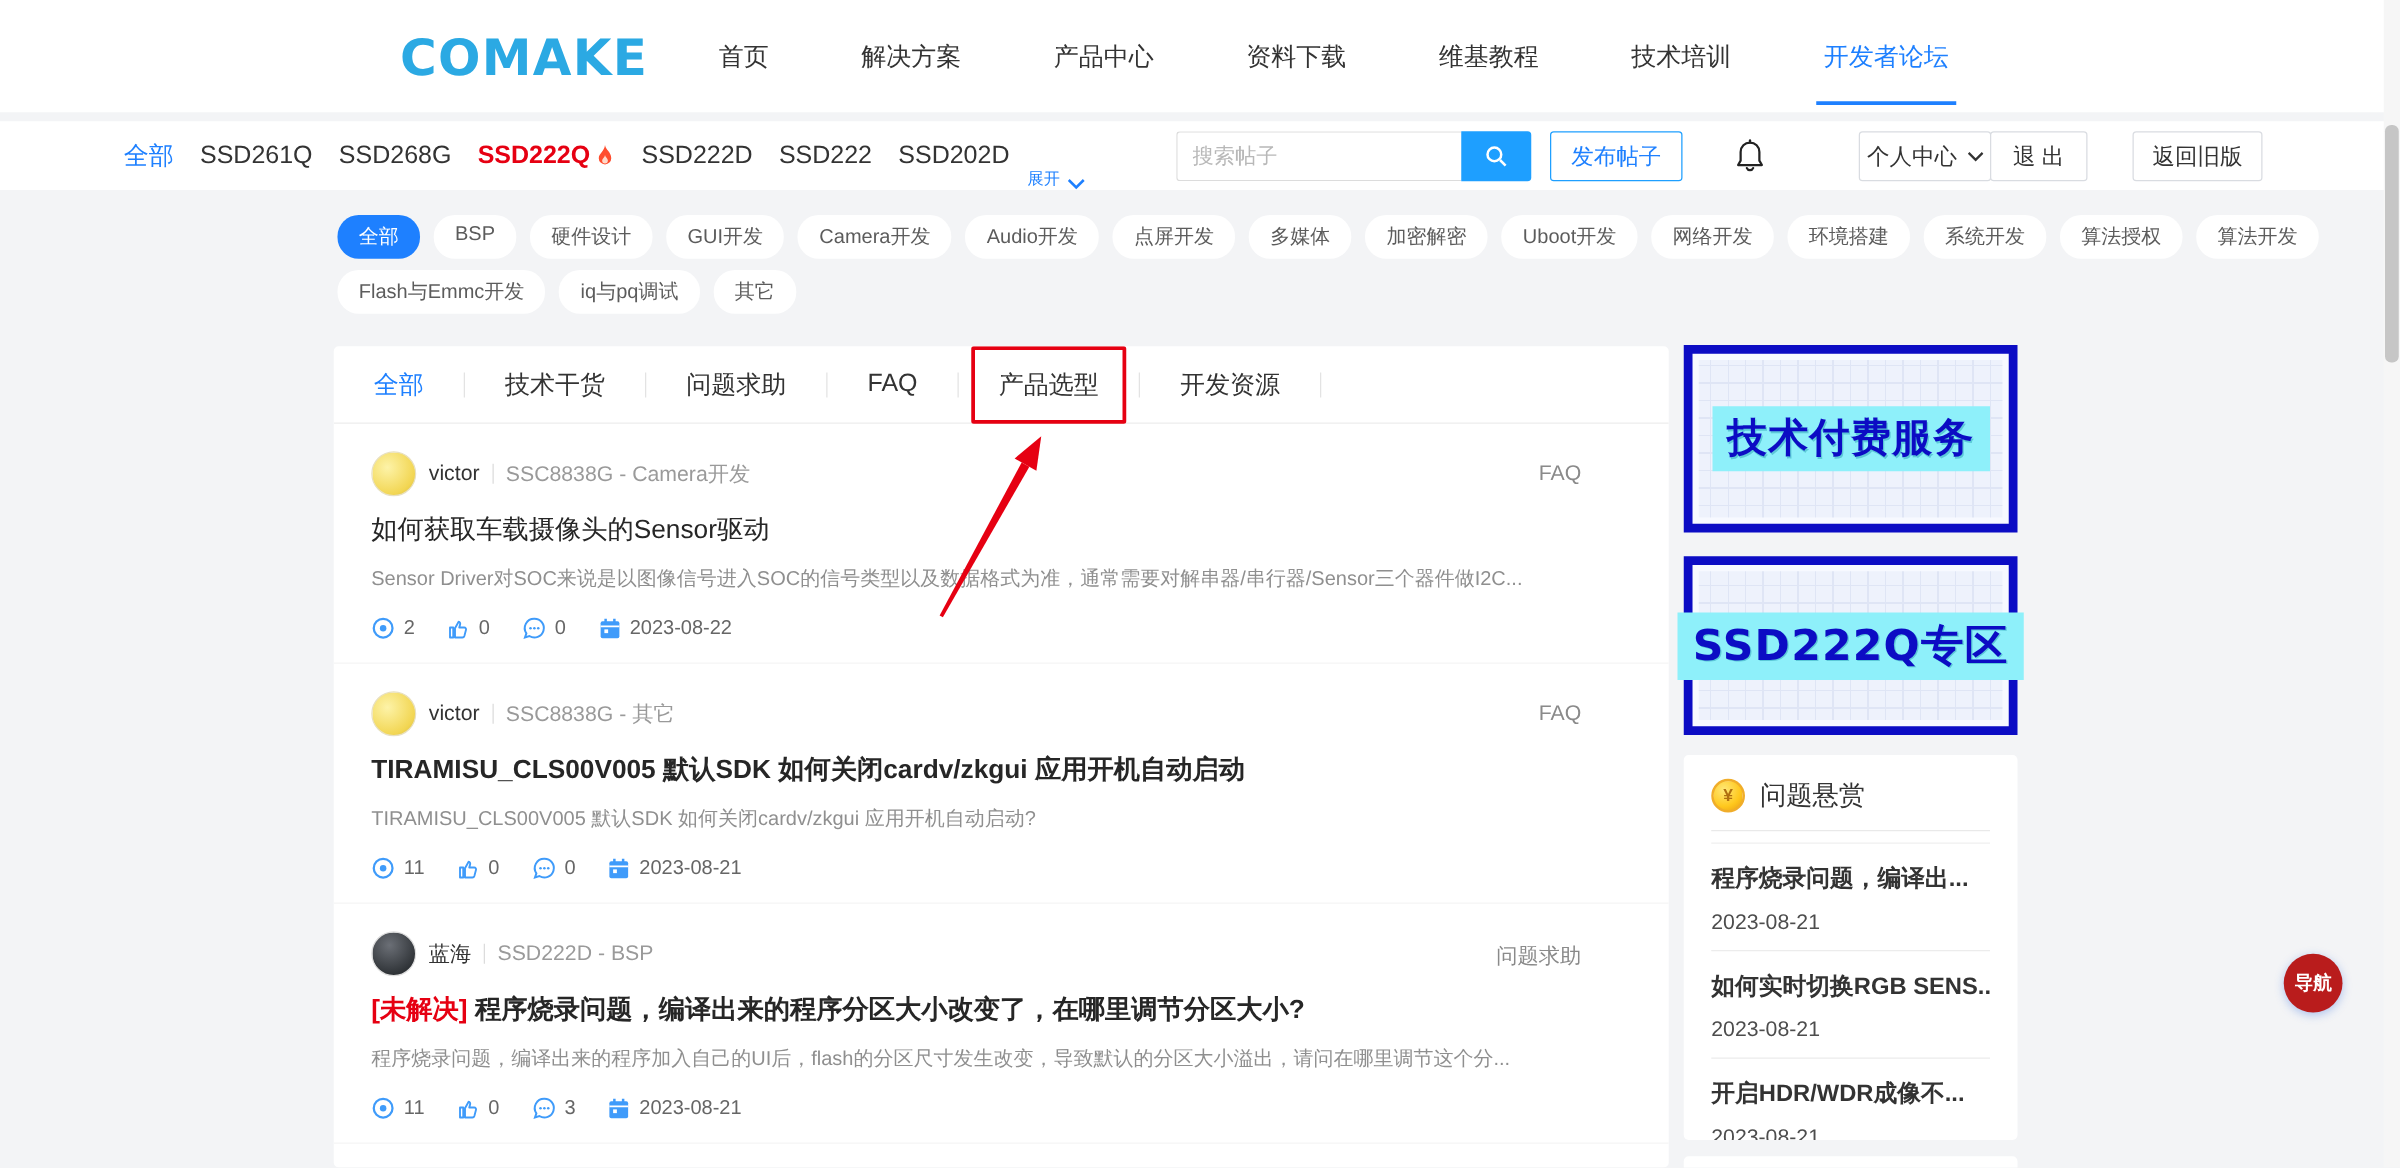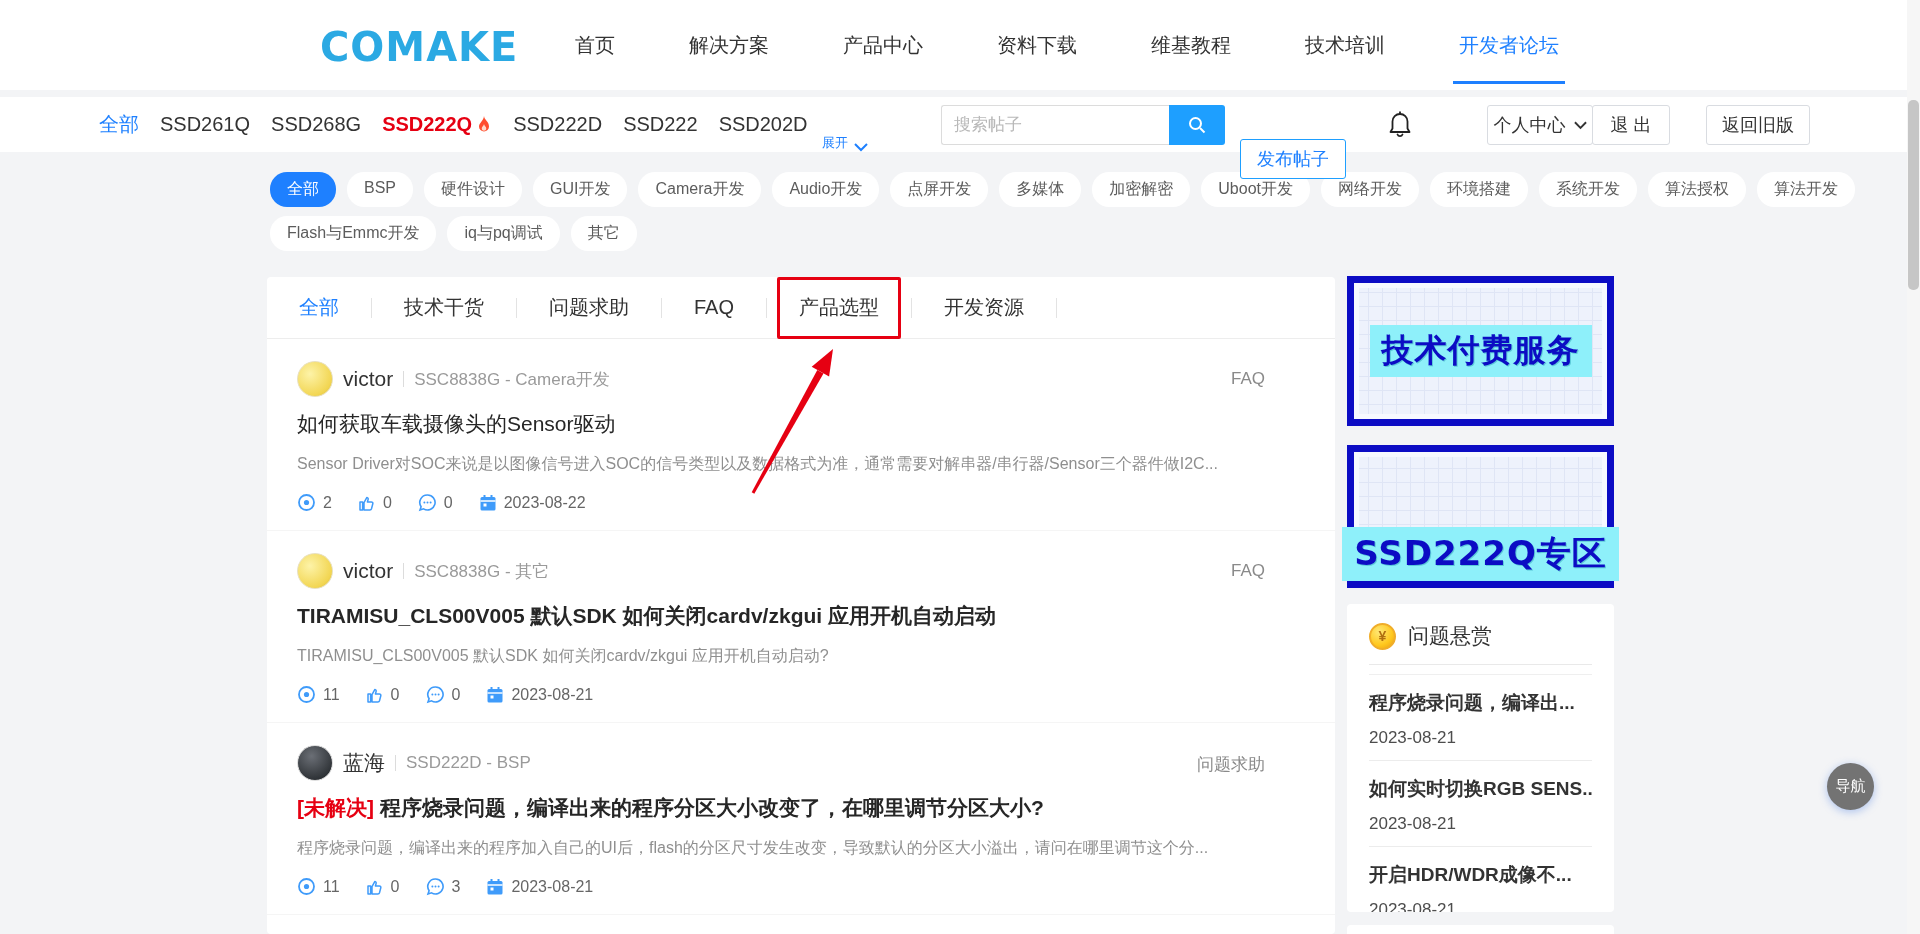--- a/index.html
+++ b/index.html
@@ -32,21 +32,21 @@
   .searchbox input { width:228px; height:40px; border:1px solid #dcdcdc; border-right:none;
     border-radius:3px 0 0 3px; padding:0 12px; font-size:17px; color:#333; outline:none; }
   .searchbox input::placeholder { color:#b8b8b8; }
   .search-btn { width:56px; height:40px; background:#1e9fff; border:none; border-radius:0 3px 3px 0;
     display:flex; align-items:center; justify-content:center; cursor:pointer; }
   .btnbox { position:absolute; top:105px; height:40px; border:1px solid #d9dce1; border-radius:3px;
     background:#fff; display:flex; align-items:center; justify-content:center; gap:8px;
     font-size:18px; color:#333; cursor:pointer; z-index:6; white-space:nowrap; }
   .post-btn { left:1240px; width:106px; border:1px solid #1e9fff; color:#1e80ff; top:105px;
     position:absolute; height:40px; border-radius:3px; background:#fff; font-size:18px;
-    display:flex; align-items:center; justify-content:center; cursor:pointer; z-index:6;margin-top:34px; }
+    display:flex; align-items:center; justify-content:center; cursor:pointer; z-index:6; }
   .bell { position:absolute; left:1383px; top:108px; width:34px; height:34px; cursor:pointer; z-index:6;
     display:flex; align-items:center; justify-content:center; }
   .profile-btn { left:1443px; width:106px;margin-left:44px; }
   .logout-btn { left:1592px; width:78px; }
   .oldver-btn { left:1706px; width:104px; }
 
   
   .chips { position:absolute; left:270px; top:172px; width:1360px; z-index:2; }
   .chip-row { display:flex; gap:11px; margin-bottom:9px; flex-wrap:nowrap; }
   .chip { background:#fff; color:#5c5c5c; font-size:16px; padding:7px 17px; border-radius:17px;
@@ -62,21 +62,21 @@
   .tab.active { color:#1e80ff; }
   .tsep { width:1px; height:20px; background:#e3e3e3; margin:0 32px; }
   .red-box { position:absolute; left:-22px; right:-22px; top:-17px; bottom:-18px;
     border:3px solid #e60012; border-radius:2px; pointer-events:none; }
 
   .post { position:relative; padding:22px 70px 18px 30px; border-bottom:1px solid #f5f5f5; }
   .post-head { display:flex; align-items:center; gap:10px; height:36px; }
   .avatar { width:36px; height:36px; border-radius:50%; flex:none; }
   .av-yellow { background:radial-gradient(circle at 35% 35%, #fdf3a8, #f2d653 70%, #d8b83a); border:1px solid #e8e0c0; }
   .av-dark { background:radial-gradient(circle at 40% 30%, #6b6f76, #2e3236 75%); border:1px solid #ddd; }
-  .author { font-size:21px; color:#333; cursor:pointer; }
+  .author { font-size:17px; color:#333; cursor:pointer; }
   .vbar { width:1px; height:16px; background:#dcdcdc; }
   .category { font-size:17px; color:#9a9a9a; }
   .ptype { position:absolute; right:70px; top:30px; font-size:17px; color:#8a8a8a; }
   .post-title { margin-top:12px; font-size:21px; color:#262626; line-height:30px; font-weight:600; cursor:pointer; }
   .post-title.normal { font-weight:400; }
   .unsolved { color:#e60012; margin-right:6px; font-weight:600; }
   .post-excerpt { margin-top:14px; font-size:16px; color:#8f8f8f; line-height:22px;
     white-space:nowrap; overflow:hidden; }
   .post-stats { margin-top:18px; display:flex; align-items:center; gap:26px; }
   .stat { display:flex; align-items:center; gap:7px; font-size:16px; color:#666; }
@@ -89,21 +89,21 @@
   .sidebar { position:absolute; left:1347px; top:276px; width:267px; }
   .banner { height:150px; border:7px solid #0c0cc4; background:
       linear-gradient(#eef2fc,#eef2fc) padding-box,
       #eef2fc;
     background-image:
       repeating-linear-gradient(0deg, #dfe5f5 0 1px, transparent 1px 14px),
       repeating-linear-gradient(90deg, #dfe5f5 0 1px, transparent 1px 14px);
     background-color:#eef2fc;
     box-shadow: inset 0 0 0 5px #f7f9ff;
     display:flex; align-items:center; justify-content:center; cursor:pointer; }
-  .banner2 { height:143px; margin-top:19px;align-items:flex-end; }
+  .banner2 { height:143px; margin-top:19px; }
   .banner .bn-text { font-weight:700; color:#0c0cc4; background:#8ef0fa; padding:4px 12px;
     font-size:32px; letter-spacing:1px; text-shadow:1px 1px 0 #5cc9d8; white-space:nowrap;
     font-family:"DejaVu Sans",sans-serif; }
   .banner2 .bn-text { font-size:34px; }
 
   .bounty-card { margin-top:16px; background:#fff; border-radius:4px; padding:18px 22px 14px; height:308px; overflow:hidden; }
   .bounty-head { display:flex; align-items:center; gap:12px; }
   .coin { width:27px; height:27px; border-radius:50%; flex:none;
     background:radial-gradient(circle at 35% 30%, #ffe877, #ffc81e 60%, #e89b12);
     border:2px solid #f0ad2a; color:#b06f10; font-size:14px; font-weight:700;
@@ -112,22 +112,22 @@
   .b-div { height:1px; background:#e9e9e9; margin-top:14px; }
   .b-div2 { height:1px; background:#efefef; margin-top:9px; }
   .b-item-title { margin-top:15px; font-size:19px; font-weight:700; color:#333;
     white-space:nowrap; overflow:hidden; cursor:pointer; }
   .b-item-date { margin-top:12px; font-size:17px; color:#4d4d4d; }
   .b-item-sep { height:1px; background:#ececec; margin-top:12px; }
   .stub-card { margin-top:13px; background:#fff; border-radius:4px; height:60px; }
 
   
   .float-nav { position:absolute; left:1827px; top:763px; width:47px; height:47px; border-radius:50%;
-    background:#737373; color:#fff; font-size:15px; display:flex; align-items:center; justify-content:center;
-    box-shadow:0 2px 8px rgba(40,100,220,.35); cursor:pointer; z-index:9; }
+    background:#b91c1c; color:#fff; font-size:15px; display:flex; align-items:center; justify-content:center;
+    box-shadow:0 2px 8px rgba(40,100,220,.35); cursor:pointer; z-index:9;font-weight:bold; }
   .scrollbar { position:absolute; right:0; top:0; width:13px; height:934px; background:#f6f6f6; z-index:10; }
   .scroll-thumb { position:absolute; left:1px; top:100px; width:11px; height:190px; background:#c6c6c6; border-radius:5px; }
 </style>
 </head>
 <body>
 
 <div class="viewport">
 
   <header class="topbar">
     <div class="logo">COMAKE</div>

